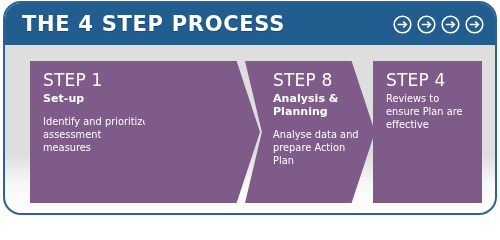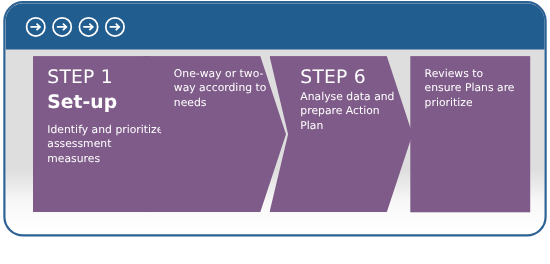--- a/index.html
+++ b/index.html
@@ -62,21 +62,21 @@
   }
   .arrow-icon {
     width: 21px;
     height: 21px;
     display: block;
   }
   
   .steps {
     position: absolute;
     left: 0;
-    top: 36px;
+    top: 46px;
     width: 401px;
     height: 172px;
     display: block;
     padding-left: 44px;
   }
   .step {
     position: absolute;
     top: 12px;
     height: 142px;
     box-sizing: border-box;
@@ -106,41 +106,42 @@
 
   .step-number {
     font-size: 17px;
     font-weight: normal;
     line-height: 1.05;
     margin: 0 0 3px 0;
     letter-spacing: 0.2px;
     white-space: nowrap;
   }
   .step-name {
-    font-size: 17px;
+    font-size: 11px;
     font-weight: bold;
     line-height: 1.18;
     margin: 0 0 10px 0;
     letter-spacing: 0.05px;
   }
   .step-desc {
     font-size: 9.8px;
     font-weight: normal;
     line-height: 1.32;
     margin: 0;
     letter-spacing: 0.02px;
   }
 </style>
 </head>
 <body>
 
 <div class="infographic">
   <div class="frame">
 
     <div class="header">
+      <div class="header-title">THE 4 STEP PROCESS</div>
       <div class="arrow-icons">
         <span>
           <svg class="arrow-icon" viewBox="0 0 24 24" fill="none" stroke="#ffffff" stroke-width="1.8">
             <circle cx="12" cy="12" r="9.5"></circle>
             <line x1="6.5" y1="12" x2="16" y2="12"></line>
             <polyline points="12.8,8.6 16.4,12 12.8,15.4"></polyline>
           </svg>
         </span>
         <span>
           <svg class="arrow-icon" viewBox="0 0 24 24" fill="none" stroke="#ffffff" stroke-width="1.8">
@@ -168,27 +169,28 @@
 
     <div class="steps">
 
       <div class="step chev first step-s1">
         <div class="step-number">STEP 1</div>
         <div class="step-name">Set-up</div>
         <div class="step-desc">Identify and prioritize assessment measures</div>
       </div>
 
       <div class="step chev step-s2">
-        <div class="step-desc">One-way or two-way according to needs</div>
       </div>
 
       <div class="step chev step-s3">
-        <div class="step-number">STEP 6</div>
+        <div class="step-number">STEP 8</div>
+        <div class="step-name">Analysis &amp; Planning</div>
         <div class="step-desc">Analyse data and prepare Action Plan</div>
       </div>
 
       <div class="step last step-s4">
-        <div class="step-desc">Reviews to ensure Plans are prioritize</div>
+        <div class="step-number">STEP 4</div>
+        <div class="step-desc">Reviews to ensure Plan are effective</div>
       </div>
 
     </div>
   </div>
 </div>
 
 </body></html>

